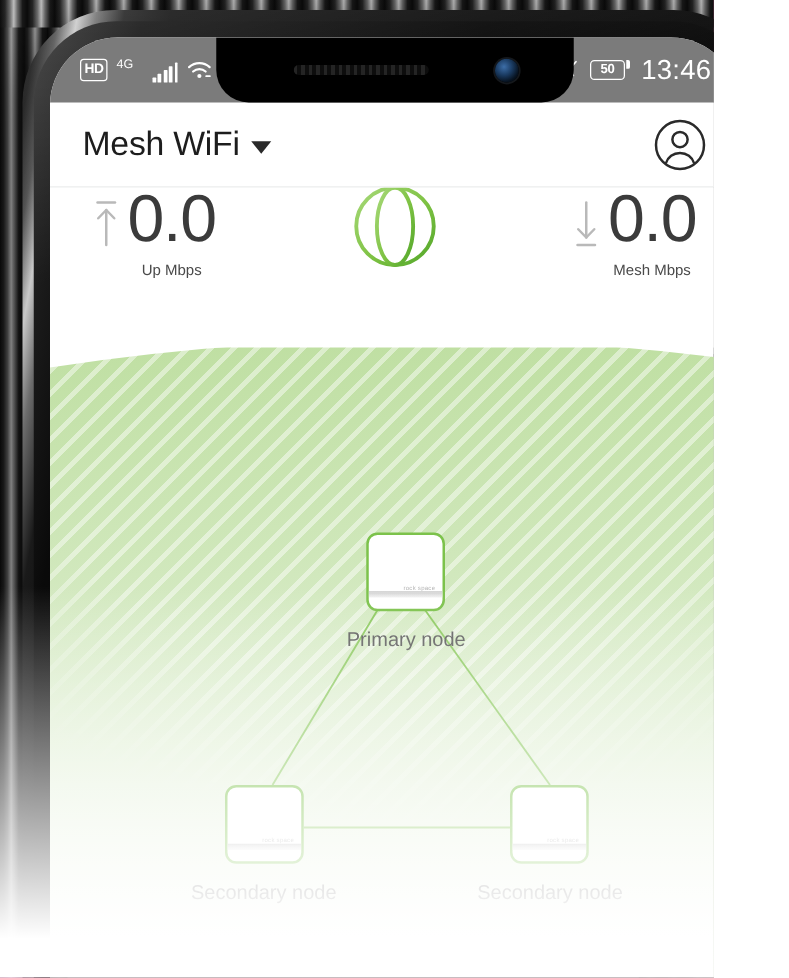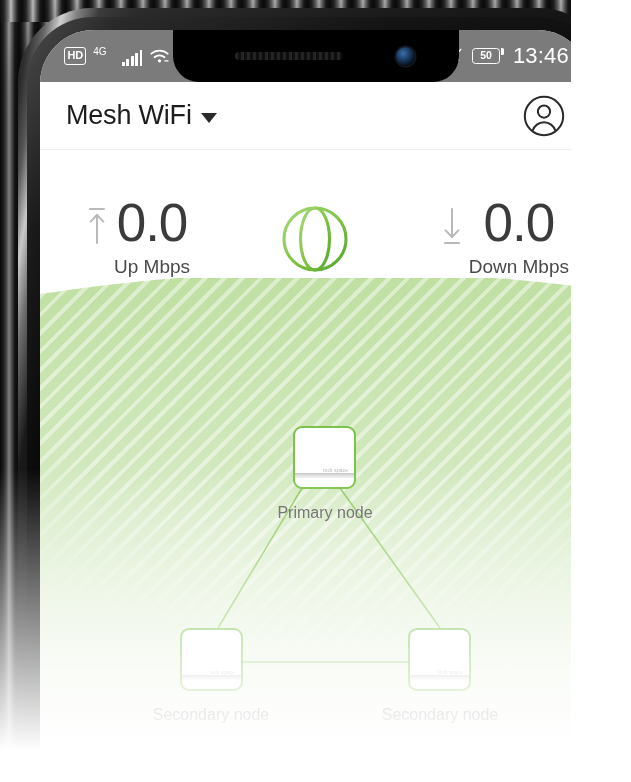--- a/index.html
+++ b/index.html
@@ -203,40 +203,40 @@
     border-left: 8px solid transparent;
     border-right: 8px solid transparent;
     border-top: 10px solid #2a2a2a;
     margin-top: 5px;
   }
   .account-ico { width: 42px; height: 42px; cursor: pointer; }
 
   
   .speed-panel {
     position: absolute;
-    left: 12px; top: 120px;
+    left: 0; top: 120px;
     width: 100%; height: 128px;
     background: #ffffff;
     display: flex;
-    align-items: flex-end;
+    align-items: flex-start;
     justify-content: space-between;
     padding: 0 34px;
     z-index: 5;
   }
   .speed-block { display: flex; align-items: flex-start; gap: 6px; }
   .arrow-ico { width: 22px; height: 50px; margin-top: 6px; }
   .speed-text { display: flex; flex-direction: column; align-items: center; }
   .speed-num {
     font-size: 53px;
     color: #3b3b3b;
     line-height: 0.98;
     letter-spacing: -1px;
   }
   .speed-lbl {
-    font-size: 19px;
+    font-size: 12px;
     color: #4a4a4a;
     margin-top: 7px;
   }
   .globe-ico { width: 78px; height: 78px; margin-top: -8px; }
 
   
   .topology {
     position: absolute;
     left: 0; top: 236px;
     width: 100%; height: 580px;
@@ -416,21 +416,21 @@
         <div class="speed-block">
           <span class="arrow-ico">
             <svg viewBox="0 0 22 50" width="22" height="50">
               <path d="M4 40h14" stroke="#b9b9b9" stroke-width="2" stroke-linecap="round"></path>
               <path d="M11 6v28" stroke="#b9b9b9" stroke-width="2" stroke-linecap="round"></path>
               <path d="M4.6 27.4 11 34l6.4-6.6" stroke="#b9b9b9" stroke-width="2" fill="none" stroke-linecap="round" stroke-linejoin="round"></path>
             </svg>
           </span>
           <span class="speed-text">
             <span class="speed-num">0.0</span>
-            <span class="speed-lbl">Down Mbps</span>
+            <span class="speed-lbl">Mesh Mbps</span>
           </span>
         </div>
       </div>
 
       <div class="topology">
 
         <svg class="topo-bg" viewBox="0 0 551 580" preserveAspectRatio="none">
           <defs>
             <linearGradient id="bgg" x1="0" y1="0" x2="0" y2="1">
               <stop offset="0%" stop-color="#bfdfa2"></stop>

